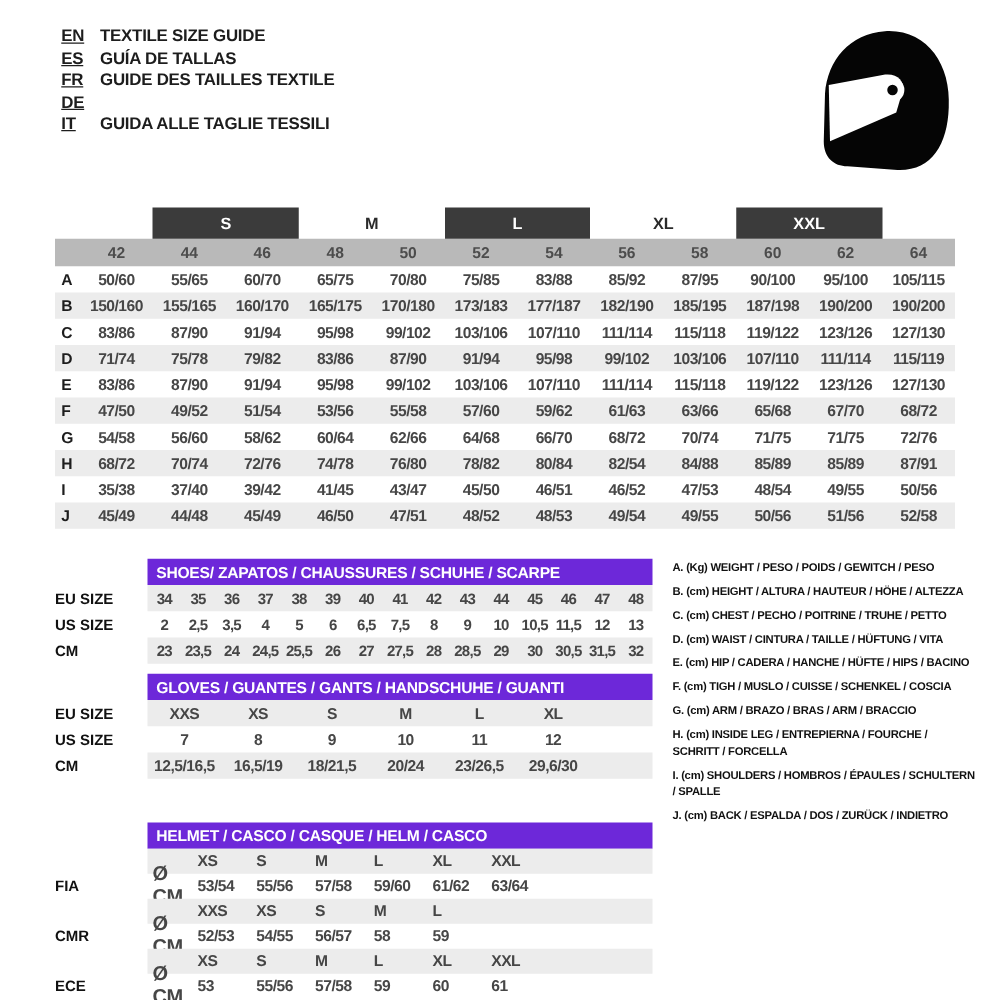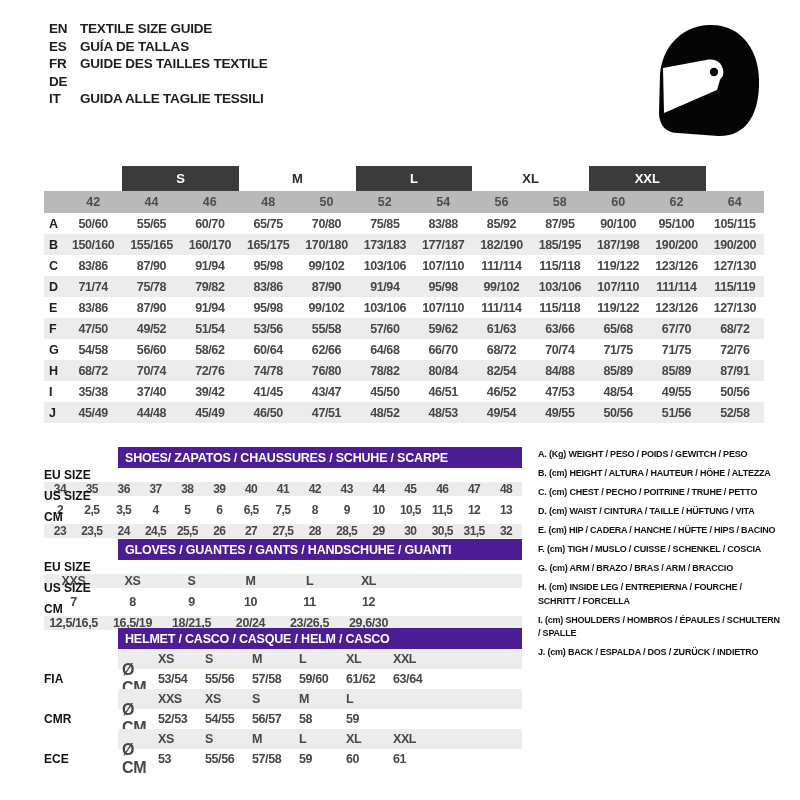--- a/index.html
+++ b/index.html
@@ -9,21 +9,21 @@
     font-family:"Liberation Sans", sans-serif;
     font-weight:700;
     color:#1d1d1d;
     position:relative;
     overflow:hidden;
   }
 
   
   .lang { position:absolute; left:49px; top:20px; }
   .lang-row { display:flex; font-size:13.5px; line-height:17.6px; letter-spacing:-0.2px; }
-  .lang-code { width:31px; }
+  .lang-code { width:31px;text-decoration:underline; }
 
   
   .helmet-pictogram { position:absolute; left:648px; top:20px; }
 
   
   .textile { position:absolute; left:44px; top:166px; width:720px; }
   .tgrid { display:grid; grid-template-columns:20px repeat(12,1fr); }
   .t-letters { height:25px; }
   .t-letters span { display:flex; align-items:center; justify-content:center; font-size:13px; }
   .t-letters .hl { background:#3b3b3b; color:#fff; grid-column:span 2; }
@@ -33,27 +33,27 @@
   .t-band span { display:flex; align-items:center; justify-content:center; font-size:12.5px; color:#4c4c4c; }
   .trow { height:21px; }
   .trows .trow:nth-of-type(even) { background:#ececec; }
   .trow .rk { display:flex; align-items:center; padding-left:5px; font-size:12.5px; color:#1d1d1d; }
   .trow .tc { display:flex; align-items:center; justify-content:center; font-size:12.5px; color:#464646; letter-spacing:-0.4px; }
 
   
   .sec { position:absolute; left:44px; width:478px; }
   .sec-shoes  { top:447px; }
   .sec-gloves { top:539px; }
-  .sec-helmet { top:628px; }
+  .sec-helmet { top:658px; }
   .sec-bar {
-    margin-left:74px; height:21px; background:#4c1d95; color:#fff;
+    margin-left:74px; height:21px; background:#6d28d9; color:#fff;
     font-size:12.5px; letter-spacing:-0.2px;
     display:flex; align-items:center; padding-left:7px;
   }
-  .srow { display:flex; height:21px;flex-direction:column; }
+  .srow { display:flex; height:21px; }
   .slabel { width:74px; display:flex; align-items:center; font-size:12px; color:#111; }
   .scells { flex:1; display:flex; }
   .rows .srow:nth-of-type(odd) .scells { background:#ececec; }
   .scell { flex:1; display:flex; align-items:center; justify-content:center;
            font-size:12px; letter-spacing:-0.6px; color:#464646; }
   .gcell { width:59px; flex:none; font-size:12.5px; letter-spacing:-0.4px; }
   .fill { flex:1; }
 
   .hrow { display:flex; height:20px; }
   .hwrap { flex:1; display:flex; }

